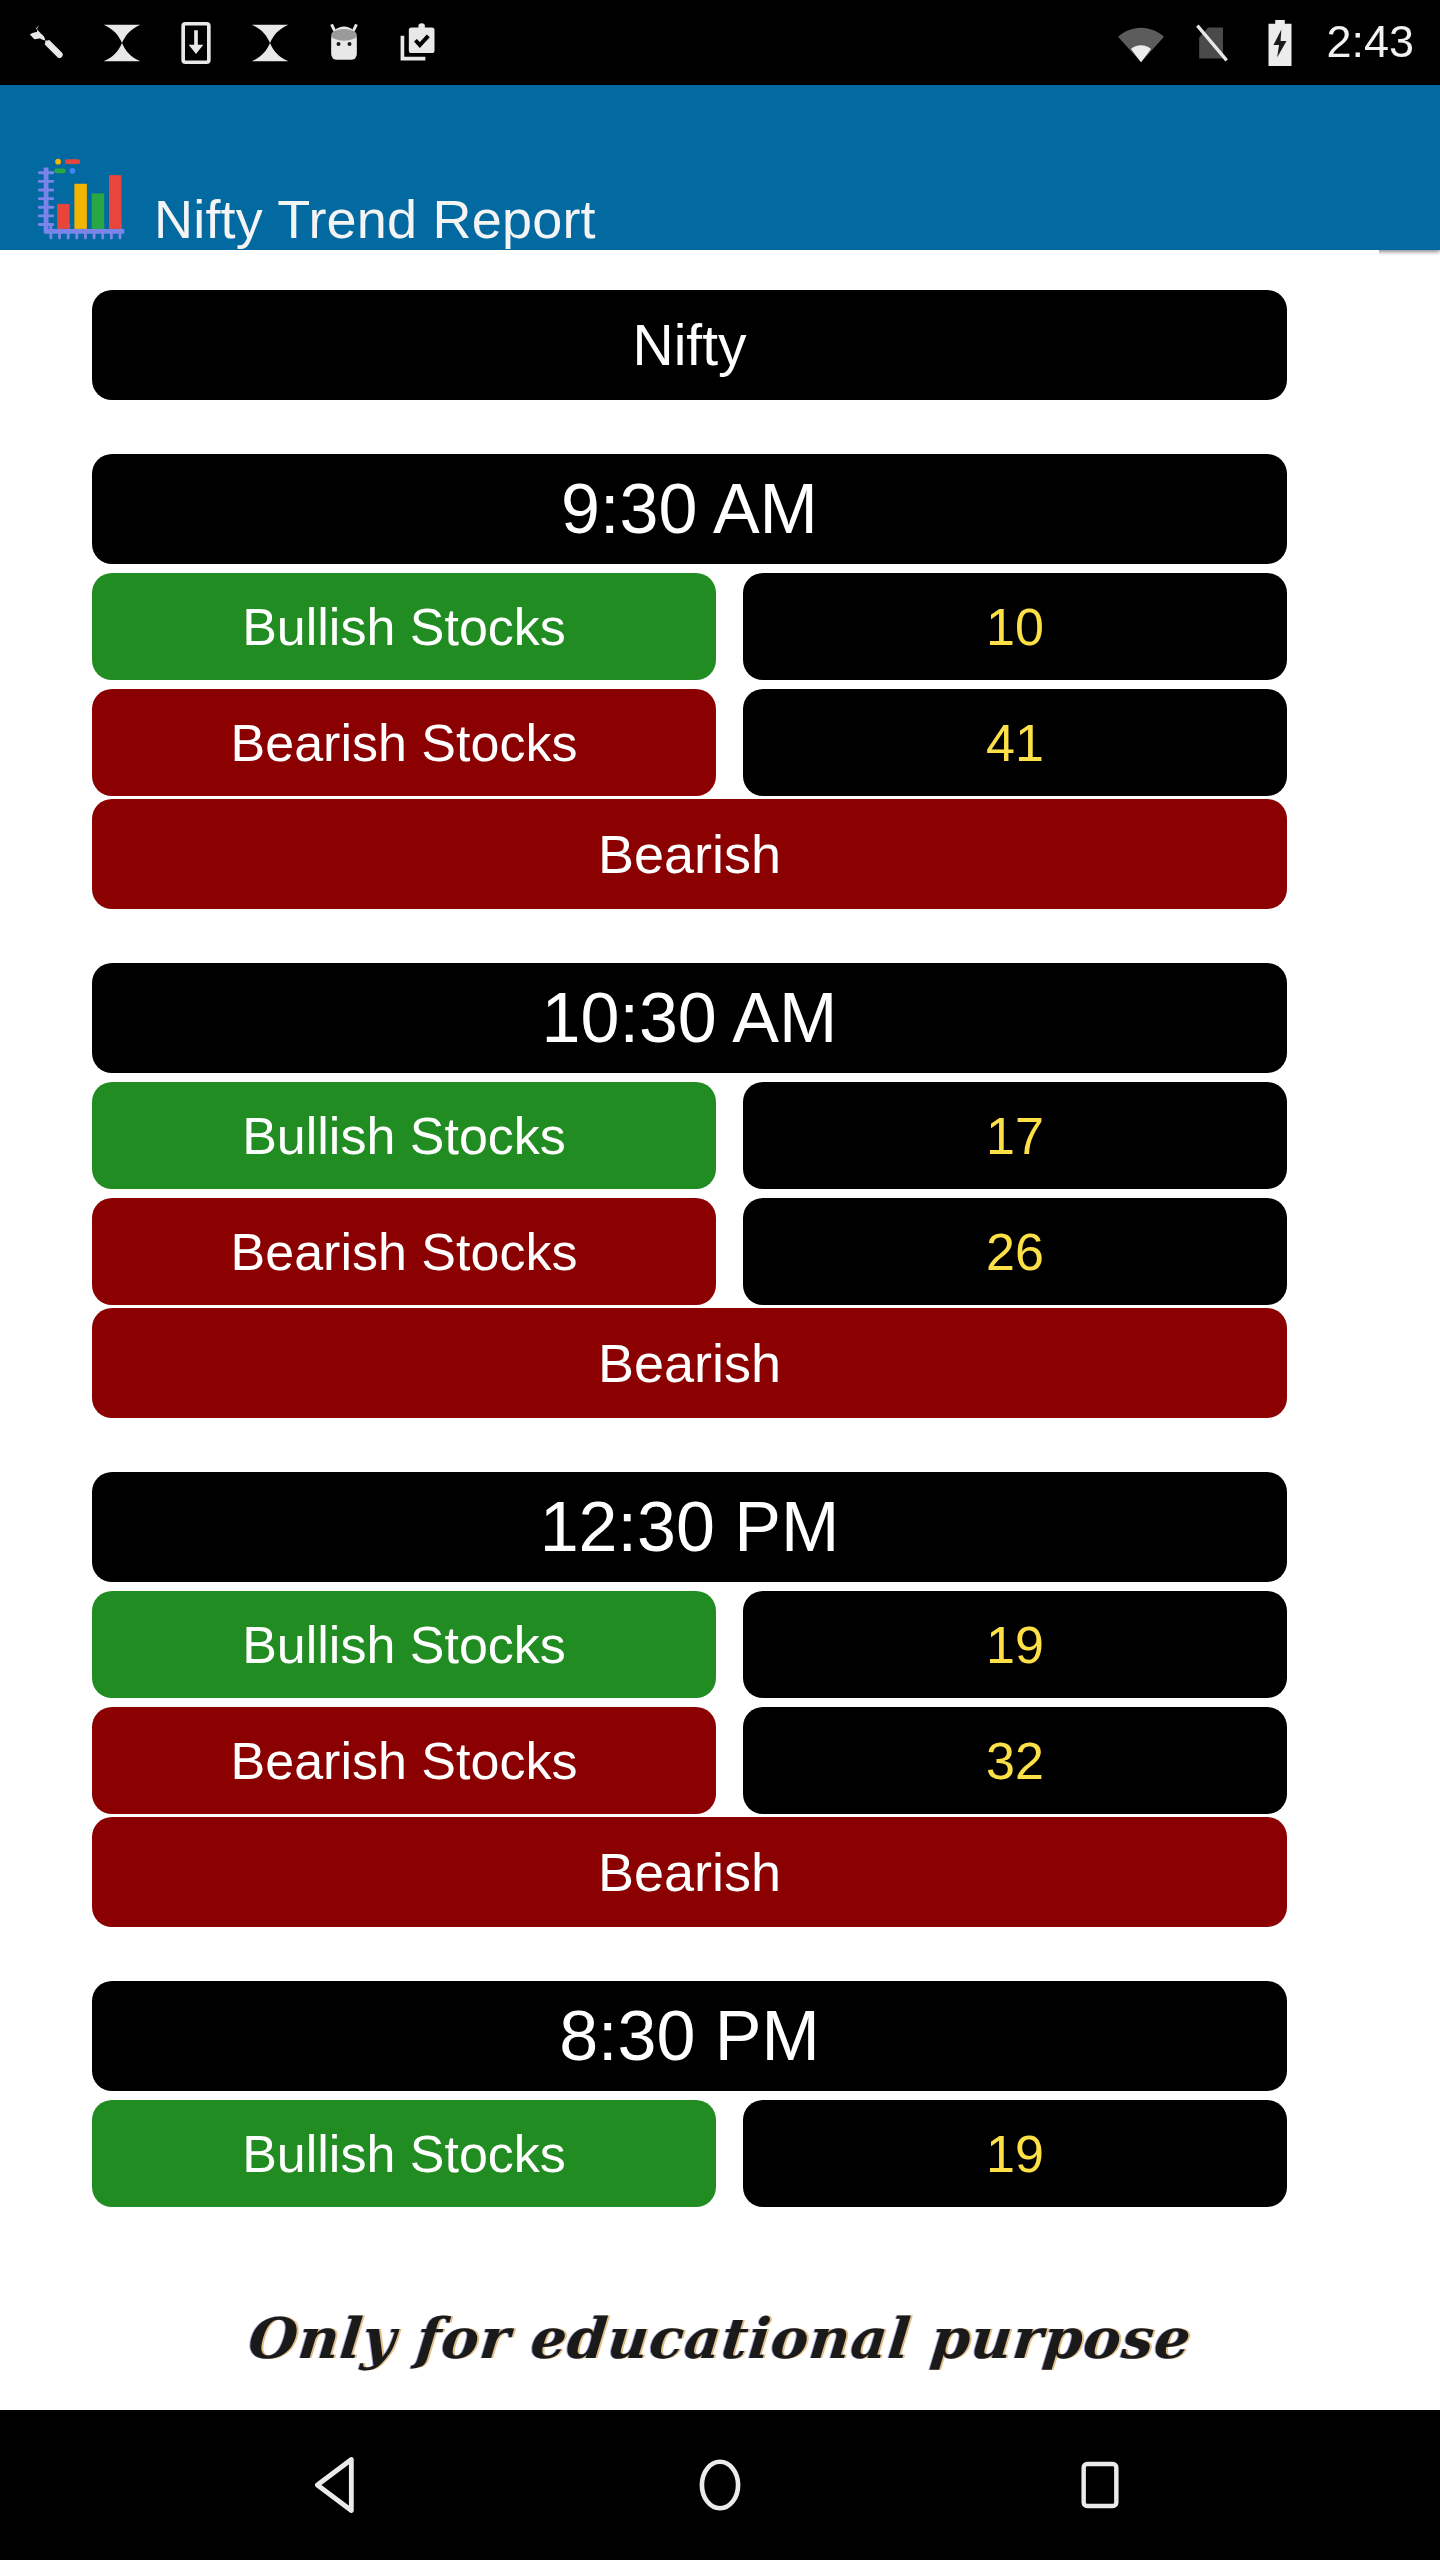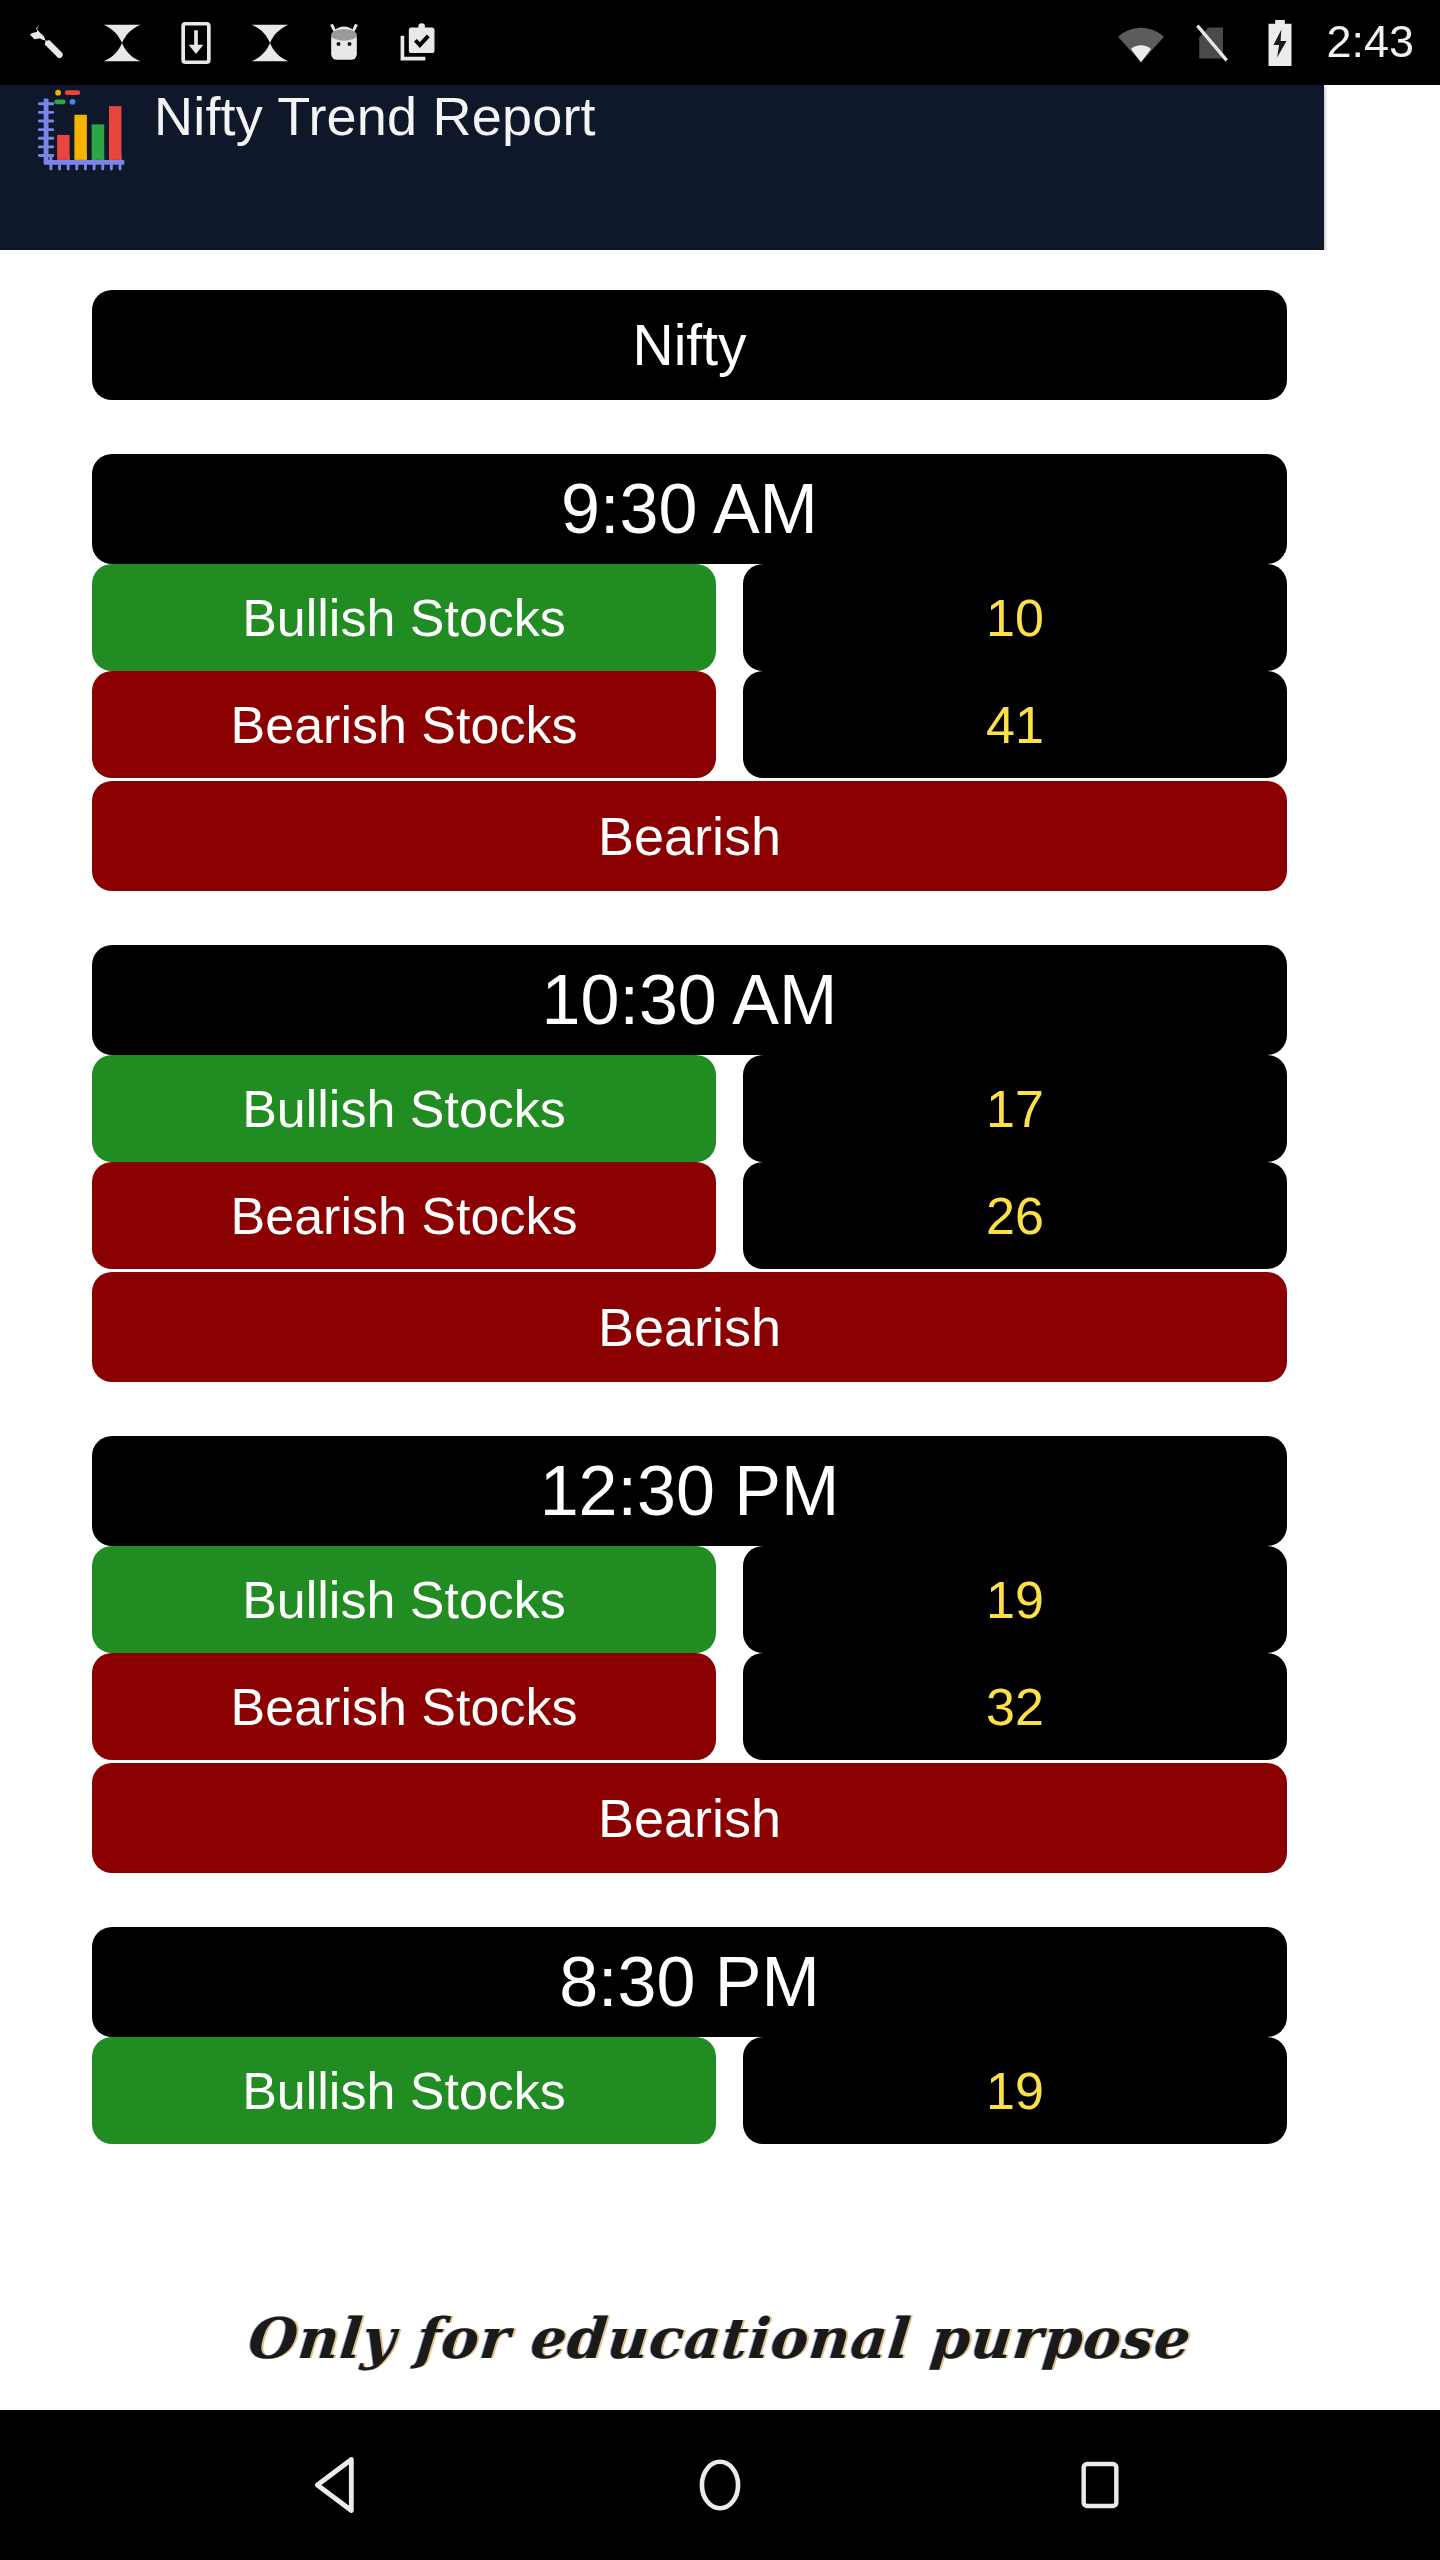--- a/index.html
+++ b/index.html
@@ -21,23 +21,23 @@
   .sb-left{ display:flex; align-items:center; gap:30px; }
   .sb-right{ display:flex; align-items:center; gap:26px; }
   .sb-icon{ display:flex; align-items:center; justify-content:center; }
   .sb-clock{
     color:#f2f2f2; font-size:45px; font-weight:400; letter-spacing:0px;
     line-height:1; padding-bottom:2px;
   }
 
   
   .appbar{
-    position:absolute; top:85px; left:0; width:1324px; height:165px;
-    background:#0f172a;
-    display:flex; align-items:flex-start;
+    position:absolute; top:85px; left:0; width:1440px; height:165px;
+    background:#0369a1;
+    display:flex; align-items:flex-end;
     padding-left:36px;
     box-shadow:0 2px 4px rgba(0,0,0,.45);
   }
   .appbar-logo{ width:96px; height:96px; flex:0 0 auto; margin-right:22px; }
   .appbar-title{
     color:#f4f4f4; font-size:54px; font-weight:400; letter-spacing:.2px;
     white-space:nowrap;
   }
 
   
@@ -55,21 +55,21 @@
     font-size:55px; font-weight:400;
     text-align:center;
   }
   .card.black{ background:#000000; }
   .card.red  { background:#8b0000; }
 
   .index-header{ height:110px; font-size:57px; margin-bottom:54px; }
   .time-row{ height:110px; font-size:70px; }
 
   .split-row{
-    display:flex; margin:0 92px 0 92px; gap:27px;
+    display:flex; margin:9px 92px 0 92px; gap:27px;
   }
   .split-row .label{
     flex:0 0 624px; height:107px;
     border-radius:20px;
     display:flex; align-items:center; justify-content:center;
     color:#ffffff; font-size:52px;
   }
   .split-row .value{
     flex:1 1 auto; height:107px;
     background:#000000; border-radius:20px;

